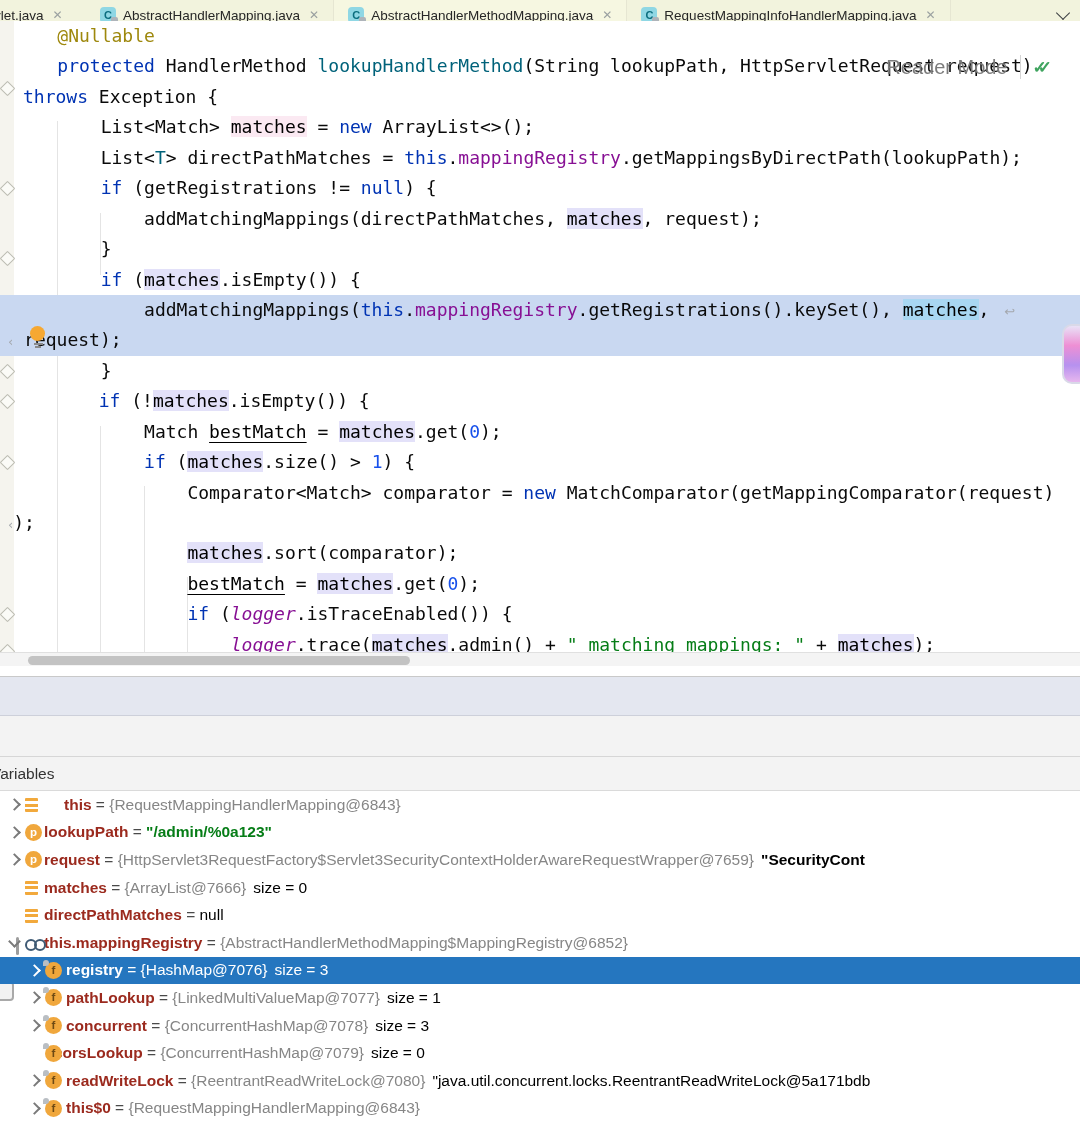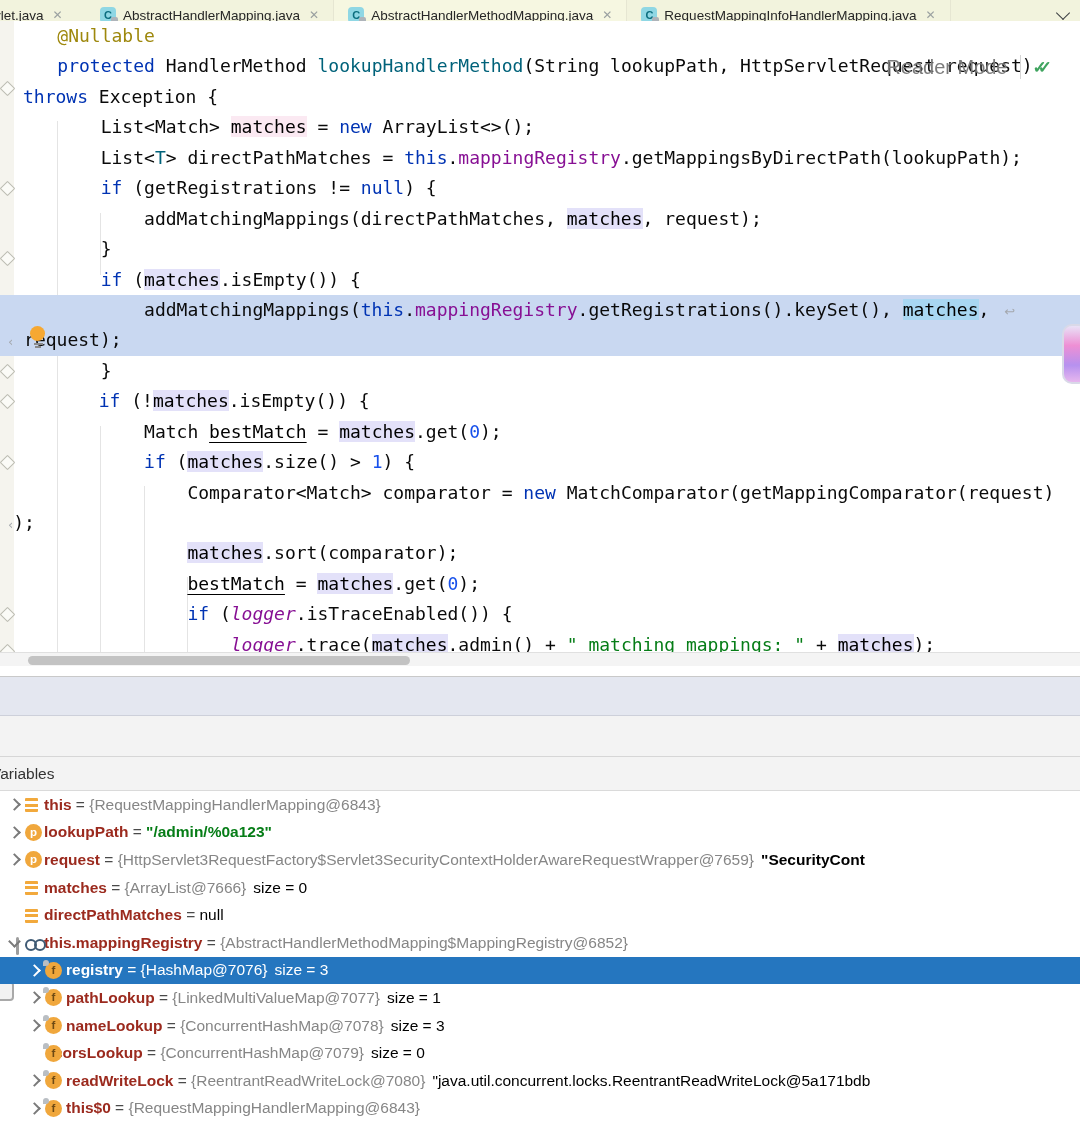--- a/index.html
+++ b/index.html
@@ -196,21 +196,21 @@
   <div class="panel-header">
     <span class="panel-title">Variables</span>
   </div>
 
   <div class="vars" id="vars">
     <div class="frag1"></div>
     <div class="frag2"></div>
   <div class="vrow">
         <span class="vchev right" style="left: 10px;"></span>
         <span class="vicon ic-bars" style="left: 25px;"></span>
-        <span style="margin-left: 44px;"><span class="vname">this</span><span class="veq"> = </span><span class="vval">{RequestMappingHandlerMapping@6843}</span></span>
+        <span style="margin-left: 64px;"><span class="vname">this</span><span class="veq"> = </span><span class="vval">{RequestMappingHandlerMapping@6843}</span></span>
       </div>
       <div class="vrow">
         <span class="vchev right" style="left: 10px;"></span>
         <span class="vicon ic-circ" style="left: 25px;">p</span>
         <span style="margin-left: 44px;"><span class="vname">lookupPath</span><span class="veq"> = </span><span class="vstr">"/admin/%0a123"</span></span>
       </div>
       <div class="vrow">
         <span class="vchev right" style="left: 10px;"></span>
         <span class="vicon ic-circ" style="left: 25px;">p</span>
         <span style="margin-left: 44px;"><span class="vname">request</span><span class="veq"> = </span><span class="vval">{HttpServlet3RequestFactory$Servlet3SecurityContextHolderAwareRequestWrapper@7659}</span><span class="vextra b">"SecurityCont</span></span>
@@ -237,21 +237,21 @@
         <span style="margin-left: 66px;"><span class="vname">registry</span><span class="veq"> = </span><span class="vval">{HashMap@7076}</span><span class="vextra">size = 3</span></span>
       </div>
       <div class="vrow">
         <span class="vchev right" style="left: 30px;"></span>
         <span class="vicon ic-circ fld" style="left: 45px;">f</span>
         <span style="margin-left: 66px;"><span class="vname">pathLookup</span><span class="veq"> = </span><span class="vval">{LinkedMultiValueMap@7077}</span><span class="vextra">size = 1</span></span>
       </div>
       <div class="vrow">
         <span class="vchev right" style="left: 30px;"></span>
         <span class="vicon ic-circ fld" style="left: 45px;">f</span>
-        <span style="margin-left: 66px;"><span class="vname">nameLookup</span><span class="veq"> = </span><span class="vval">{ConcurrentHashMap@7078}</span><span class="vextra">size = 3</span></span>
+        <span style="margin-left: 66px;"><span class="vname">concurrent</span><span class="veq"> = </span><span class="vval">{ConcurrentHashMap@7078}</span><span class="vextra">size = 3</span></span>
       </div>
       <div class="vrow">
         <span class="vicon ic-circ fld" style="left: 45px;">f</span>
         <span style="margin-left: 54px;"><span class="vname">corsLookup</span><span class="veq"> = </span><span class="vval">{ConcurrentHashMap@7079}</span><span class="vextra">size = 0</span></span>
       </div>
       <div class="vrow">
         <span class="vchev right" style="left: 30px;"></span>
         <span class="vicon ic-circ fld" style="left: 45px;">f</span>
         <span style="margin-left: 66px;"><span class="vname">readWriteLock</span><span class="veq"> = </span><span class="vval">{ReentrantReadWriteLock@7080}</span><span class="vextra">"java.util.concurrent.locks.ReentrantReadWriteLock@5a171bdb</span></span>
       </div>

